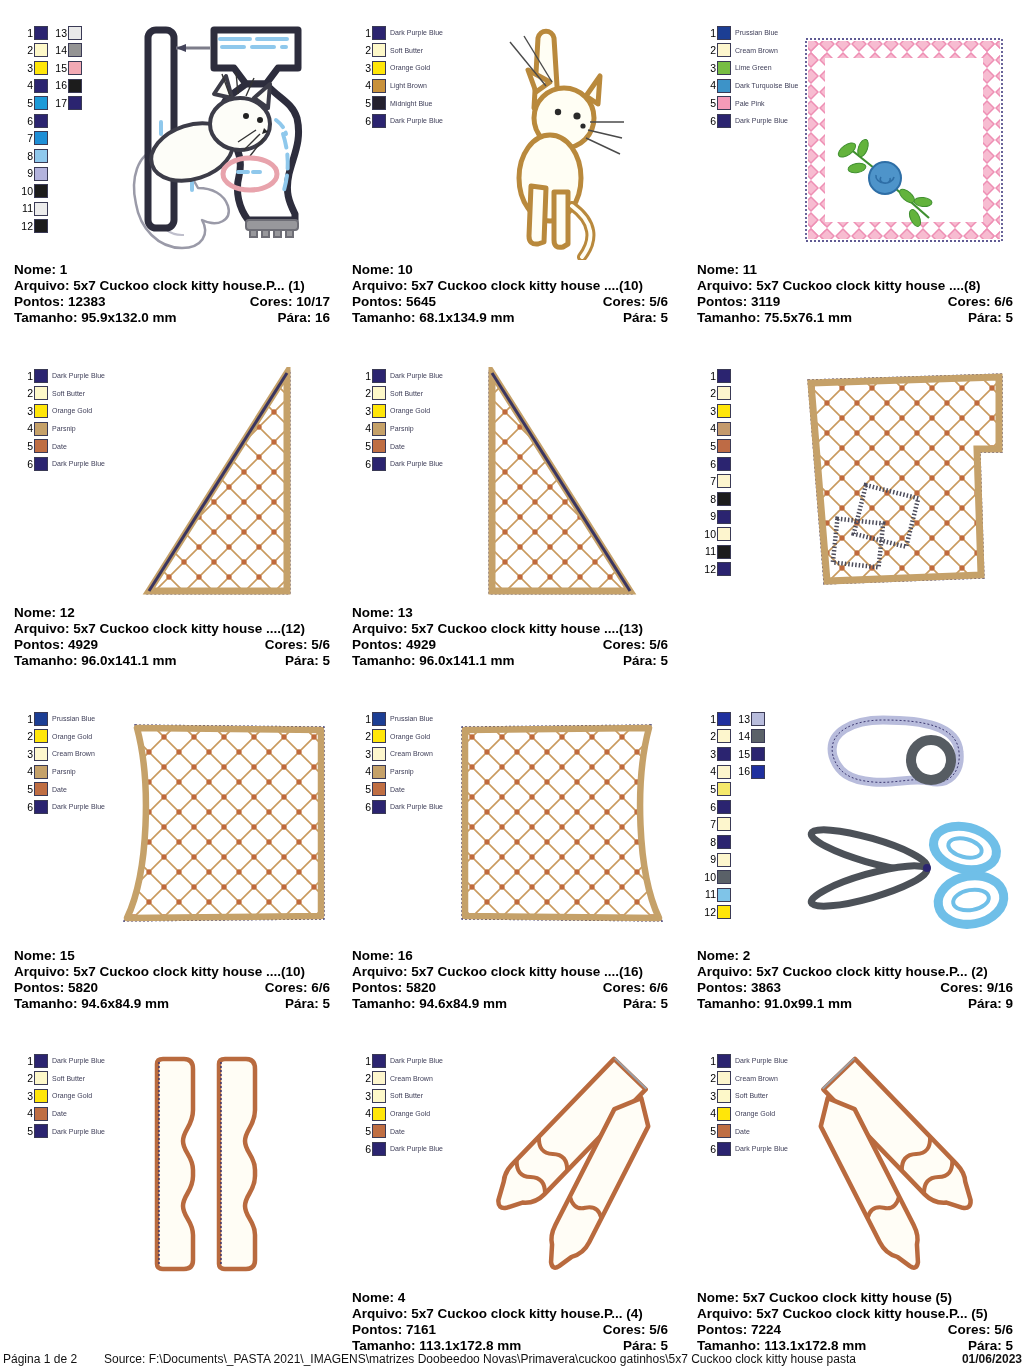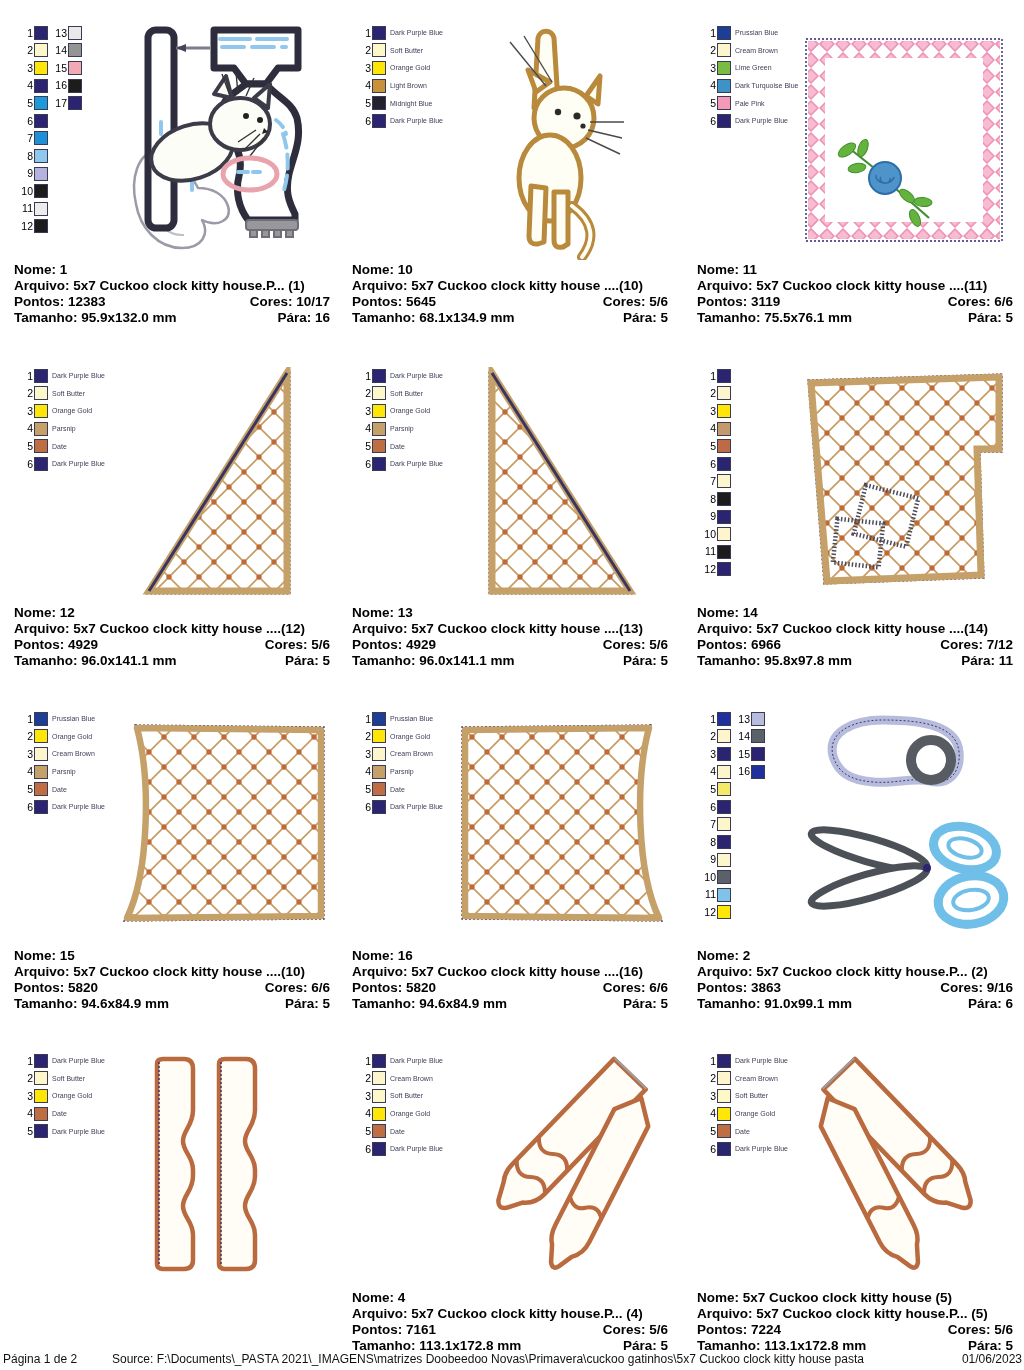--- a/index.html
+++ b/index.html
@@ -11,22 +11,22 @@
   .pitem{display:flex;align-items:center;height:17.6px;}
   .pnum{width:17px;text-align:right;font-size:10.5px;color:#000;line-height:1;}
   .psw{width:12px;height:12px;border:1px solid #3a3a55;margin-left:1px;flex:0 0 auto;}
   .pname{font-size:7px;color:#3e3e58;margin-left:4px;white-space:nowrap;}
   .art{position:absolute;}
   .info{position:absolute;left:0;right:2px;top:240px;font-weight:bold;font-size:13.5px;line-height:16px;}
   .iline{white-space:nowrap;}
   .split{display:flex;justify-content:space-between;}
   #footer{position:absolute;top:1352px;left:0;right:0;height:16px;font-size:12px;color:#111;}
   #footer .fpage{position:absolute;left:3px;}
-  #footer .fsource{position:absolute;left:112px;}
-  #footer .fdate{position:absolute;right:2px;}
+  #footer .fsource{position:absolute;left:104px;}
+  #footer .fdate{position:absolute;right:2px;font-weight:bold;}
 </style>
 </head>
 <body>
 
 <div id="page">
 
   <div class="cell" style="left:14px;top:22px">
     <div class="palette">
         <div class="pcol">
           <div class="pitem">
@@ -293,21 +293,21 @@
           <ellipse cx="22" cy="18" rx="9" ry="4.5" transform="rotate(40 22 18)"></ellipse>
           <ellipse cx="38" cy="24" rx="9" ry="4.5" transform="rotate(5 38 24)"></ellipse>
           <ellipse cx="30" cy="40" rx="9" ry="4.5" transform="rotate(65 30 40)"></ellipse>
         </g>
         <circle r="16" fill="#4e94ca" stroke="#2e6ea6" stroke-width="2"></circle>
         <path d="M-9,-3 a9,7 0 1 0 18,2 M-4,-1 a5,4 0 1 0 9,1" fill="none" stroke="#2e6ea6" stroke-width="1.6"></path>
       </g>
     </svg>
     <div class="info">
       <div class="iline">Nome: 11</div>
-      <div class="iline">Arquivo: 5x7 Cuckoo clock kitty house ....(11)</div>
+      <div class="iline">Arquivo: 5x7 Cuckoo clock kitty house ....(8)</div>
       <div class="iline split">
           <span>Pontos: 3119</span>
           <span>Cores: 6/6</span>
         </div>
       <div class="iline split">
           <span>Tamanho: 75.5x76.1 mm</span>
           <span>Pára: 5</span>
         </div>
     </div>
   </div>
@@ -509,32 +509,20 @@
           <circle cx="30" cy="30" r="2.7" fill="#c06a3c"></circle>
         </pattern>
       </defs>
       <polygon points="11,7 205,1 205,79 183,79 187,205 27,211" fill="none" stroke="#34306b" stroke-width="1.3" stroke-dasharray="2,2"></polygon>
       <polygon points="14,10 202,4 202,76 180,76 184,202 30,208" fill="url(#lat14)" stroke="#c5a169" stroke-width="7" stroke-linejoin="miter"></polygon>
       <g fill="none" stroke="#4b4b5a" stroke-width="4.5" stroke-dasharray="1.5,2">
         <rect x="62" y="118" width="54" height="50" transform="rotate(14 89 143)"></rect>
         <rect x="38" y="148" width="46" height="44" transform="rotate(6 61 170)"></rect>
       </g>
     </svg>
-    <div class="info">
-      <div class="iline">Nome: 14</div>
-      <div class="iline">Arquivo: 5x7 Cuckoo clock kitty house ....(14)</div>
-      <div class="iline split">
-          <span>Pontos: 6966</span>
-          <span>Cores: 7/12</span>
-        </div>
-      <div class="iline split">
-          <span>Tamanho: 95.8x97.8 mm</span>
-          <span>Pára: 11</span>
-        </div>
-    </div>
   </div>
 
   <div class="cell" style="left:14px;top:708px">
     <div class="palette">
         <div class="pcol">
           <div class="pitem">
             <span class="pnum">1</span>
             <span class="psw" style="background: rgb(28, 62, 148);"></span>
             <span class="pname">Prussian Blue</span>
           </div>
@@ -749,21 +737,21 @@
     </svg>
     <div class="info">
       <div class="iline">Nome: 2</div>
       <div class="iline">Arquivo: 5x7 Cuckoo clock kitty house.P... (2)</div>
       <div class="iline split">
           <span>Pontos: 3863</span>
           <span>Cores: 9/16</span>
         </div>
       <div class="iline split">
           <span>Tamanho: 91.0x99.1 mm</span>
-          <span>Pára: 6</span>
+          <span>Pára: 9</span>
         </div>
     </div>
   </div>
 
   <div class="cell" style="left:14px;top:1050px">
     <div class="palette">
         <div class="pcol">
           <div class="pitem">
             <span class="pnum">1</span>
             <span class="psw" style="background: rgb(43, 36, 112);"></span>

